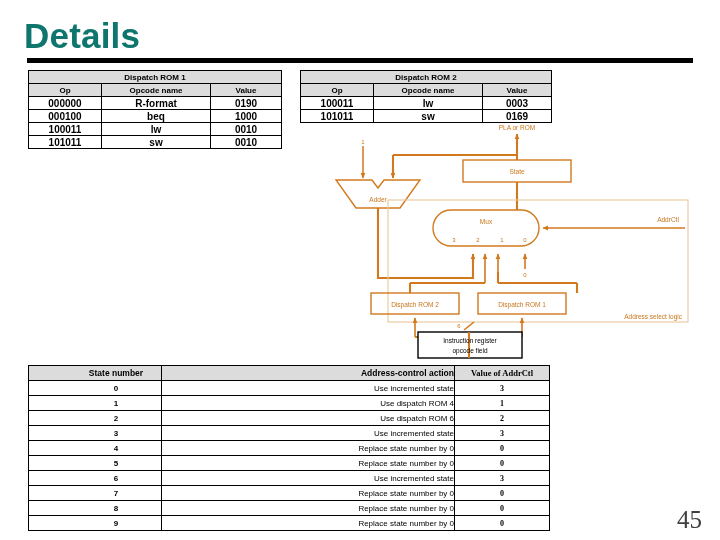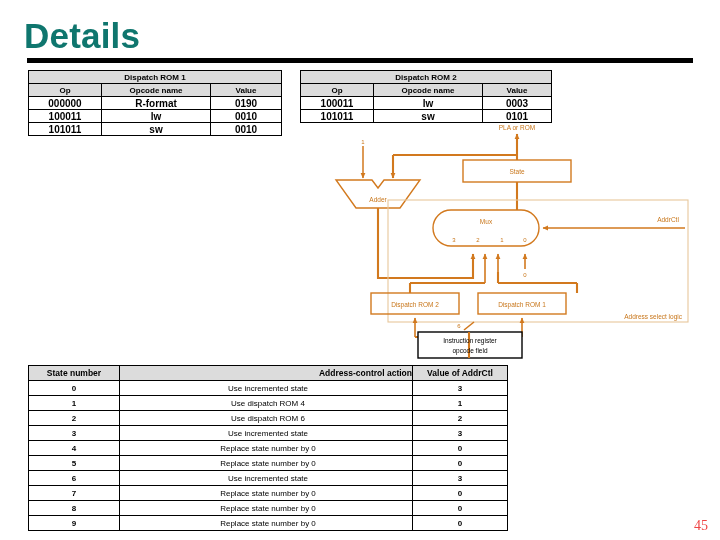--- a/index.html
+++ b/index.html
@@ -86,36 +86,36 @@
   #rom2-table .c-op    { width: 72px; }
   #rom2-table .c-name  { width: 108px; }
   #rom2-table .c-value { width: 68px; }
 
   
   #addrctl-table {
     position: absolute;
     left: 28px;
     top: 365px;
   }
-  #addrctl-table .c-state  { width: 90px; }
-  #addrctl-table .c-action { width: 288px; text-align: center; padding-left: 4px; }
-  #addrctl-table .c-val    { width: 94px; }
+  #addrctl-table .c-state  { width: 90px; padding-left: 42px; }
+  #addrctl-table .c-action { width: 288px; text-align: right; padding-left: 4px; }
+  #addrctl-table .c-val    { width: 94px; font-family: Liberation Serif, serif; }
   #addrctl-table .tbl-head { font-size: 8.5px; height: 14px; }
   #addrctl-table .tbl-cell { font-size: 8px; height: 14px; font-weight: normal; }
   #addrctl-table .c-state.tbl-cell,
   #addrctl-table .c-val.tbl-cell { font-weight: bold; }
 
   
   .page-number {
     position: absolute;
-    right: 12px;
+    right: 18px;
     bottom: 6px;
     font-family: "Liberation Serif", serif;
-    font-size: 14px;
-    color: #ef4444;
+    font-size: 25px;
+    color: #404040;
   }
 
   
   #diagram {
     position: absolute;
     left: 330px;
     top: 122px;
     width: 375px;
     height: 245px;
   }
@@ -153,20 +153,25 @@
       <td class="tbl-head c-op">Op</td>
       <td class="tbl-head c-name">Opcode name</td>
       <td class="tbl-head c-value">Value</td>
     </tr>
     <tr>
       <td class="tbl-cell c-op">000000</td>
       <td class="tbl-cell c-name">R-format</td>
       <td class="tbl-cell c-value">0190</td>
     </tr>
     <tr>
+      <td class="tbl-cell c-op">000100</td>
+      <td class="tbl-cell c-name">beq</td>
+      <td class="tbl-cell c-value">1000</td>
+    </tr>
+    <tr>
       <td class="tbl-cell c-op">100011</td>
       <td class="tbl-cell c-name">lw</td>
       <td class="tbl-cell c-value">0010</td>
     </tr>
     <tr>
       <td class="tbl-cell c-op">101011</td>
       <td class="tbl-cell c-name">sw</td>
       <td class="tbl-cell c-value">0010</td>
     </tr>
   </tbody>
@@ -183,21 +188,21 @@
       <td class="tbl-head c-value">Value</td>
     </tr>
     <tr>
       <td class="tbl-cell c-op">100011</td>
       <td class="tbl-cell c-name">lw</td>
       <td class="tbl-cell c-value">0003</td>
     </tr>
     <tr>
       <td class="tbl-cell c-op">101011</td>
       <td class="tbl-cell c-name">sw</td>
-      <td class="tbl-cell c-value">0101</td>
+      <td class="tbl-cell c-value">0169</td>
     </tr>
   </tbody>
 </table>
 
 <div id="diagram">
 <svg width="375" height="245" viewBox="0 0 375 245" xmlns="http://www.w3.org/2000/svg">
   <defs>
     <marker id="arw" markerWidth="6" markerHeight="6" refX="5" refY="3" orient="auto" markerUnits="userSpaceOnUse">
       <path d="M0,0.6 L5.4,3 L0,5.4 z" fill="#d2791e"></path>
     </marker>

